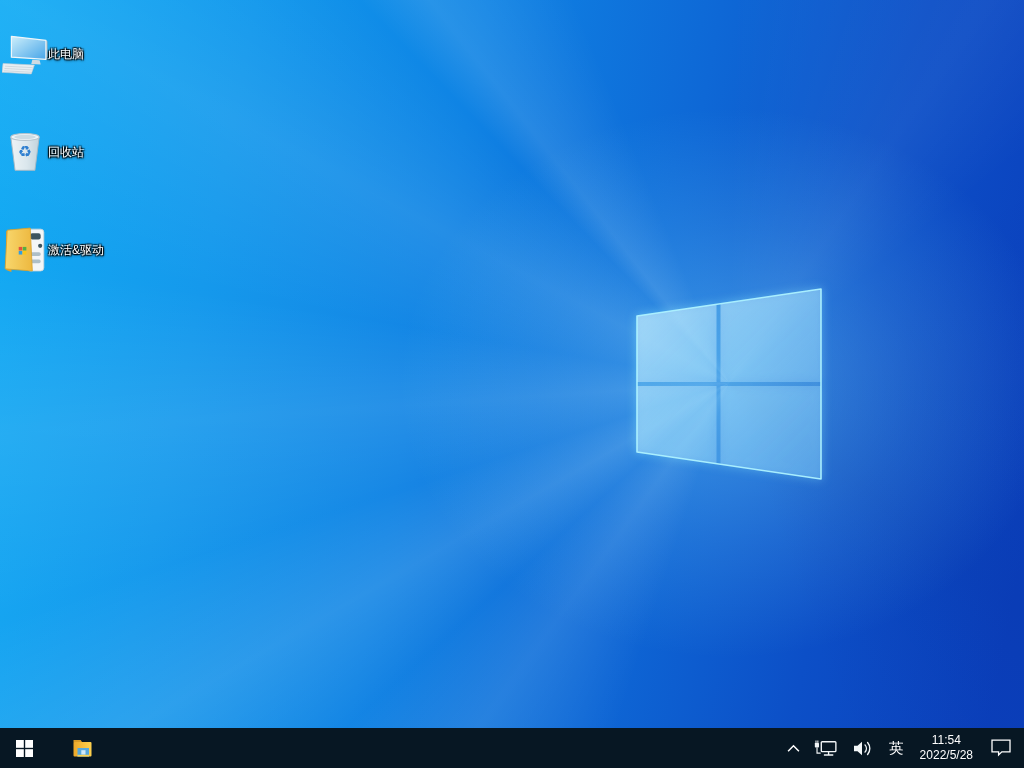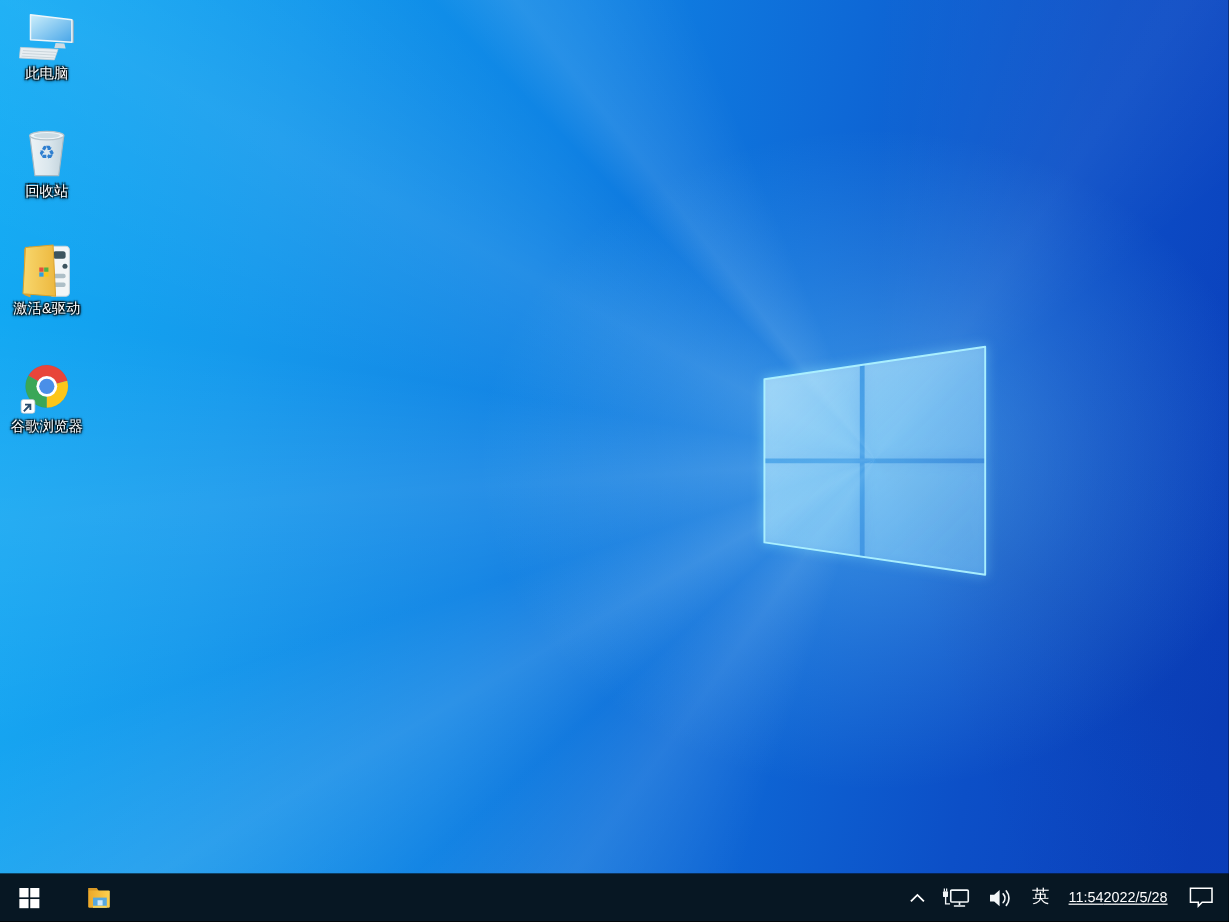--- a/index.html
+++ b/index.html
@@ -22,21 +22,21 @@
         rgba(255,255,255,.12) 240deg, rgba(255,255,255,.03) 252deg,
         rgba(255,255,255,.10) 266deg, rgba(255,255,255,.02) 280deg,
         rgba(255,255,255,.09) 298deg, rgba(255,255,255,0) 316deg,
         rgba(255,255,255,.10) 322deg, rgba(255,255,255,0) 338deg),
       linear-gradient(101deg, #0caaf4 0%, #1097ec 22%, #0f83e4 42%, #0e68d6 62%, #0c4fc7 80%, #0b40bd 97%);
   }
   .logo-svg{position:absolute;left:0;top:0;filter:drop-shadow(0 0 5px rgba(150,240,255,.6));}
   
   .dicon{
     position:absolute;left:2px;width:74px;height:94px;
-    display:flex;flex-direction:column;align-items:center;
+    display:flex;align-items:center;
     cursor:default;
   }
   .dicon .art{width:46px;height:46px;display:flex;align-items:center;justify-content:center;}
   .dicon .lbl{
     margin-top:2px;font-size:12px;line-height:14px;color:#fff;text-align:center;
     text-shadow:-1px -1px 1px rgba(0,0,0,.85),1px -1px 1px rgba(0,0,0,.85),
                 -1px 1px 1px rgba(0,0,0,.85),1px 1px 1px rgba(0,0,0,.85),0 1px 3px rgba(0,0,0,.9);
     white-space:nowrap;
   }
   
@@ -50,21 +50,21 @@
   }
   .start{width:48px;}
   .explorer{width:44px;margin-left:12px;}
   .spacer{flex:1;}
   .tray{display:flex;align-items:stretch;}
   .tray-item{
     display:flex;align-items:center;justify-content:center;
     padding:0 7px;height:40px;cursor:pointer;
   }
   .ime{font-size:14.5px;line-height:40px;}
-  .clock{flex-direction:row;justify-content:center;font-size:12px;line-height:15px;text-align:center;padding:0 9px;text-decoration:underline;}
+  .clock{flex-direction:column;justify-content:center;font-size:12px;line-height:15px;text-align:center;padding:0 9px;}
   .action{padding:0 13px 0 9px;}
 </style>
 </head>
 <body>
 
 <div class="screen">
 
   <div class="desktop">
 
     <svg class="logo-svg" width="1024" height="728" viewBox="0 0 1024 728">
@@ -138,35 +138,20 @@
           <polygon points="5,4 27,2 29,43 3,41" fill="url(#fg)" stroke="#d9a22e" stroke-width="0.8" stroke-linejoin="round"></polygon>
           <rect x="16" y="20" width="3.4" height="3.4" fill="#e34f3f"></rect>
           <rect x="19.9" y="20" width="3.4" height="3.4" fill="#52b043"></rect>
           <rect x="16" y="23.9" width="3.4" height="3.4" fill="#2f9fe3"></rect>
           <rect x="19.9" y="23.9" width="3.4" height="3.4" fill="#fcc619"></rect>
         </svg>
       </span>
       <span class="lbl">激活&amp;驱动</span>
     </div>
 
-    <div class="dicon" style="top:300px">
-      <span class="art">
-        <svg width="46" height="46" viewBox="0 0 44 44">
-          <path d="M22,21 L38.4,16.6 A17,17 0 0 0 7.3,12.5 Z" fill="#e8453a"></path>
-          <path d="M22,21 L7.3,12.5 A17,17 0 0 0 22,38 Z" fill="#3aa757"></path>
-          <path d="M22,21 L22,38 A17,17 0 0 0 38.4,16.6 Z" fill="#fcc619"></path>
-          <circle cx="22" cy="21" r="17" fill="none" stroke="rgba(0,0,0,0.06)" stroke-width="0.5"></circle>
-          <circle cx="22" cy="21" r="8.3" fill="#ffffff"></circle>
-          <circle cx="22" cy="21" r="6.1" fill="#4a8fe8"></circle>
-          <rect x="1.5" y="31.5" width="11" height="11" rx="2" fill="#ffffff" stroke="#b9c7d1" stroke-width="0.6"></rect>
-          <path d="M4.2,40.3 L8.6,35.9 M5.4,35.6 L8.9,35.6 L8.9,39.1" stroke="#274b6d" stroke-width="1.5" fill="none" stroke-linecap="square"></path>
-        </svg>
-      </span>
-      <span class="lbl">谷歌浏览器</span>
-    </div>
   </div>
 
   <div class="taskbar">
 
     <button class="tb-btn start">
       <span style="display:flex">
         <svg width="17" height="17" viewBox="0 0 17 17">
           <rect x="0" y="0" width="7.8" height="7.8" fill="#fff"></rect>
           <rect x="9.2" y="0" width="7.8" height="7.8" fill="#fff"></rect>
           <rect x="0" y="9.2" width="7.8" height="7.8" fill="#fff"></rect>

